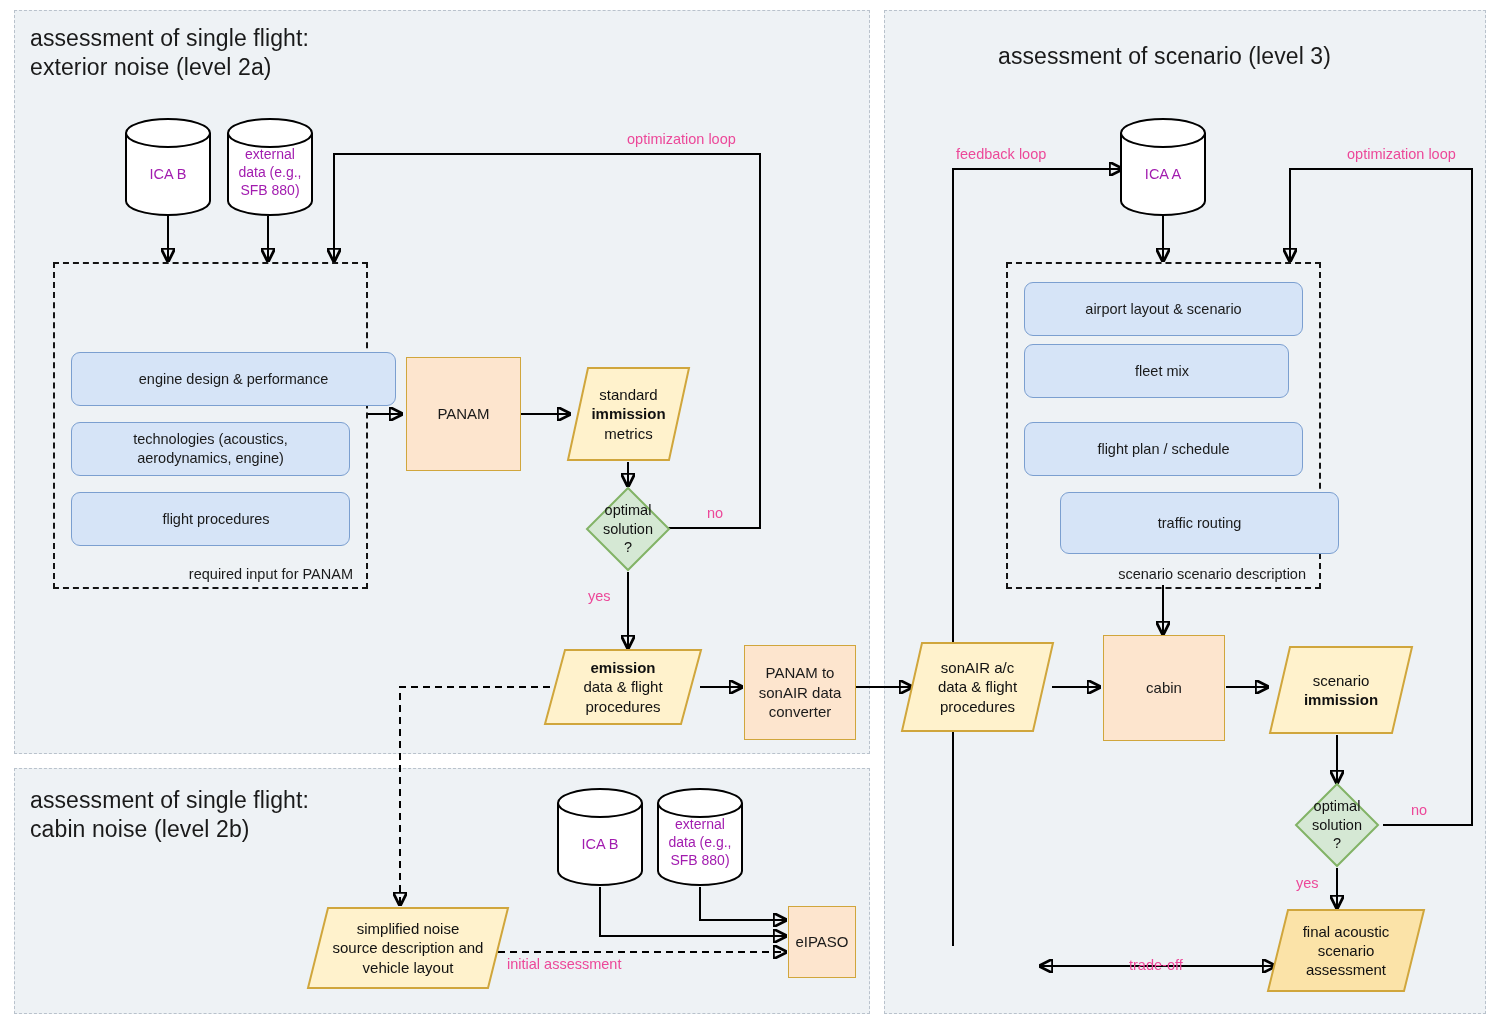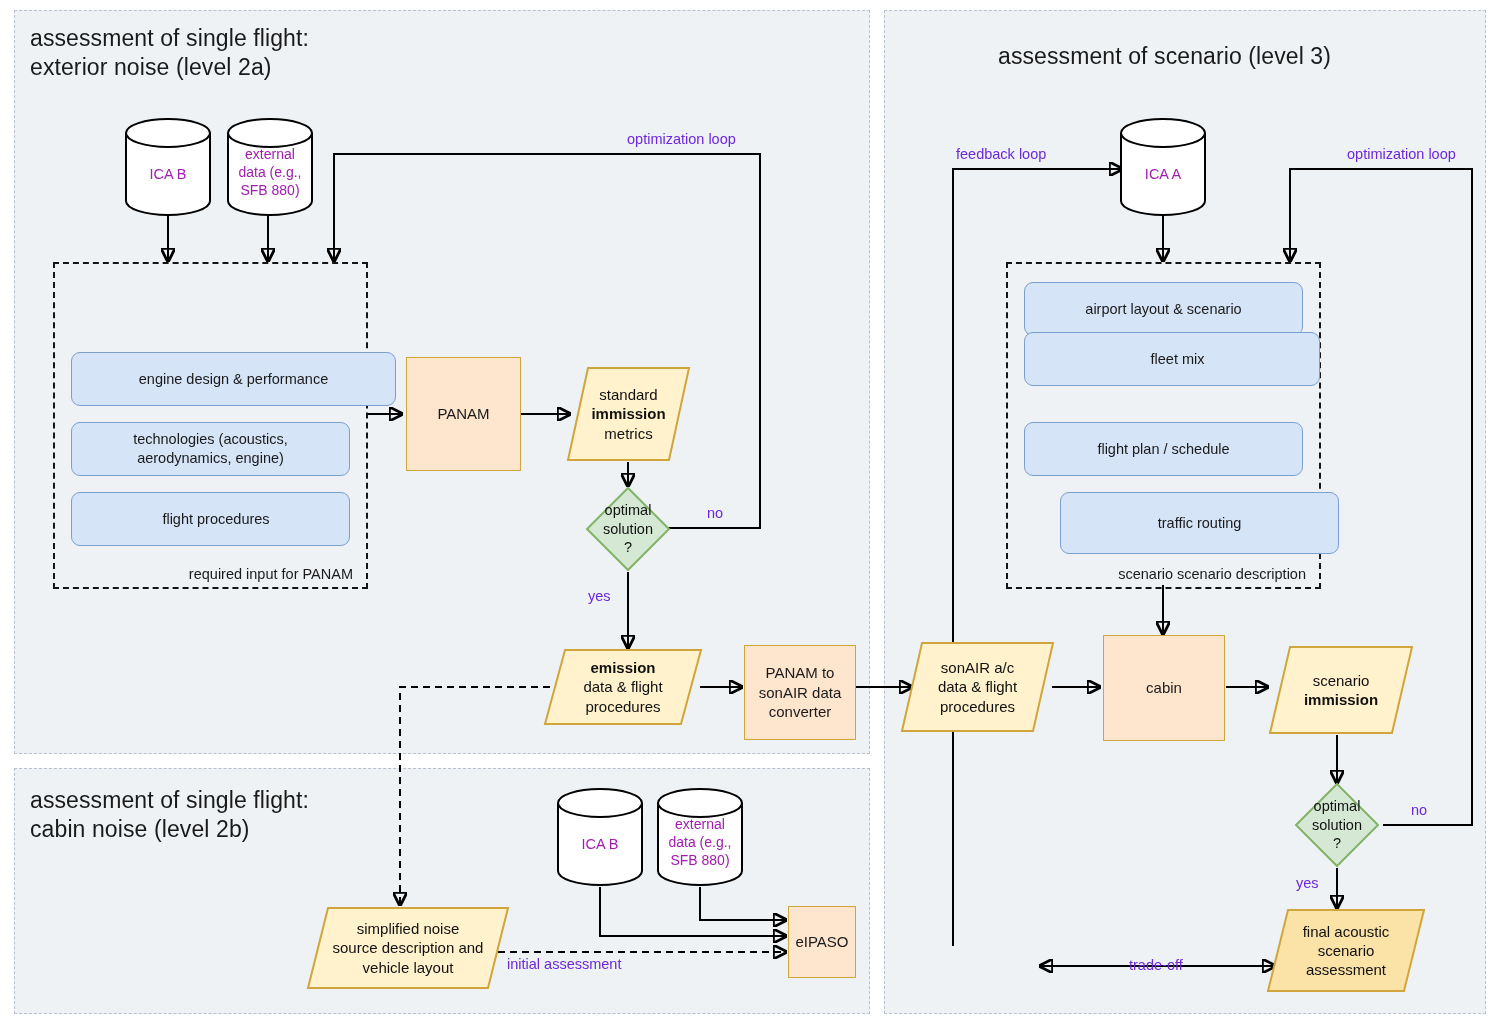--- a/index.html
+++ b/index.html
@@ -112,21 +112,21 @@
     display: flex; align-items: center; justify-content: center;
     text-align: center;
     font-size: 14.5px; color: #a21caf; line-height: 1.28;
     white-space: pre-line;
     pointer-events: none;
   }
   
   .edge-label {
     position: absolute;
     font-size: 14.5px;
-    color: #6d28d9;
+    color: #ec4899;
     white-space: nowrap;
   }
   
   #edges {
     position: absolute; left: 0; top: 0;
     width: 1500px; height: 1024px;
     pointer-events: none;
   }
   #edges path, #edges line { fill: none; stroke: #000; stroke-width: 2; }
   #edges .dash { stroke-dasharray: 7 5; }
@@ -306,21 +306,21 @@
       <path d="M2,16 A42,14 0 0 0 86,16" fill="none" stroke="#000" stroke-width="2"></path>
     </svg>
     <div class="cyl-label" style="padding-top:14px;">ICA A</div>
   </div>
 
   <div class="edge-label" style="left:956px; top:146px;">feedback loop</div>
   <div class="edge-label" style="left:1347px; top:146px;">optimization loop</div>
 
   <div class="group-box" style="left:1006px; top:262px; width:315px; height:327px;"></div>
   <div class="bluebox" style="left:1024px; top:282px; width:279px; height:54px;">airport layout &amp; scenario</div>
-  <div class="bluebox" style="left:1024px; top:332px; width:296px; height:54px;padding-left:17px;">fleet mix</div>
+  <div class="bluebox" style="left:1024px; top:344px; width:265px; height:54px;padding-left:17px;">fleet mix</div>
   <div class="bluebox" style="left:1024px; top:422px; width:279px; height:54px;">flight plan / schedule</div>
   <div class="bluebox" style="left:1047px; top:492px; width:279px; height:62px;margin-left:13px;">traffic routing</div>
   <div class="group-caption" style="left:1080px; top:566px; width:226px;">scenario scenario description</div>
 
   <div class="para-wrap" style="left:900px; top:641px; width:155px; height:92px;">
     <svg width="155" height="92" viewBox="0 0 155 92" preserveAspectRatio="none">
       <polygon points="22,2 153,2 133,90 2,90" fill="#fff2cc" stroke="#d0a63c" stroke-width="2"></polygon>
     </svg>
     <div class="para-label">
       <span>sonAIR a/c</span>

